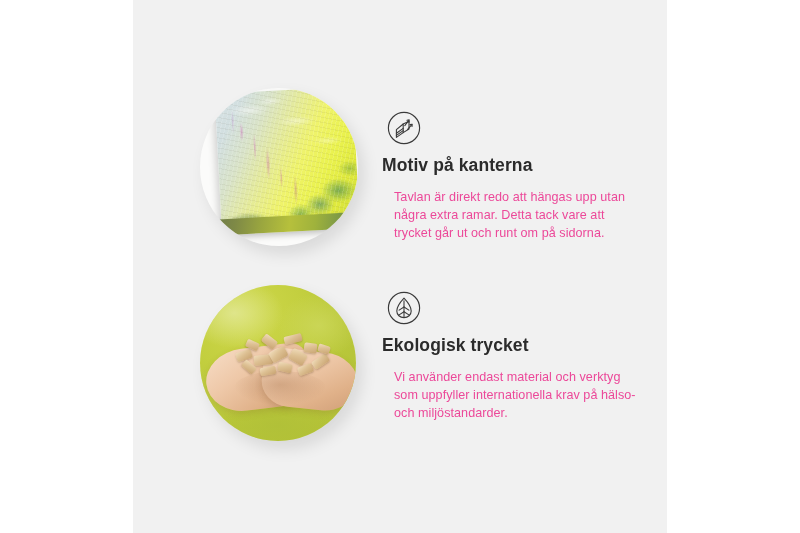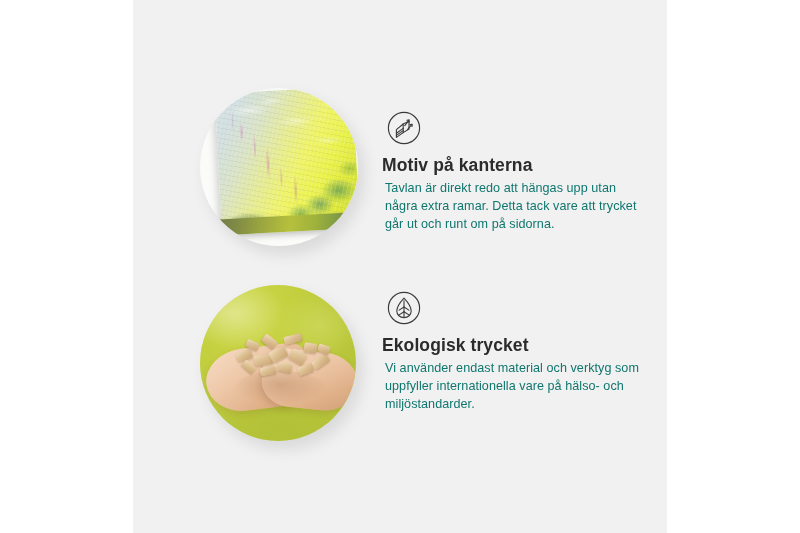--- a/index.html
+++ b/index.html
@@ -197,24 +197,24 @@
 
   .feature-title {
     margin: 0 0 3px 0;
     font-size: 17.5px;
     font-weight: 600;
     color: #2b2b2b;
     letter-spacing: 0.1px;
     line-height: 1.25;
   }
   .feature-body {
-    margin: 3px;
+    margin: 12px;
     font-size: 12.6px;
     font-weight: 400;
-    color: #0f766e;
+    color: #ec4899;
     line-height: 1.42;
     letter-spacing: 0.05px;
   }
 </style>
 </head>
 <body>
 
 <div id="stage">
 
   <div class="panel"></div>
@@ -286,17 +286,17 @@
         <path d="M21 13.8 L21 30.4"></path>
         <path d="M21 20.0 L16.1 23.1"></path>
         <path d="M21 20.0 L25.9 23.1"></path>
         <path d="M21 24.8 L16.1 27.9"></path>
         <path d="M21 24.8 L25.9 27.9"></path>
       </svg>
     </div>
 
     <div class="text-col text-2">
       <h2 class="feature-title">Ekologisk trycket</h2>
-      <p class="feature-body">Vi använder endast material och verktyg som uppfyller internationella vare på hälso- och miljöstandarder.</p>
+      <p class="feature-body">Vi använder endast material och verktyg som uppfyller internationella krav på hälso- och miljöstandarder.</p>
     </div>
   </div>
 
 </div>
 
 </body></html>

